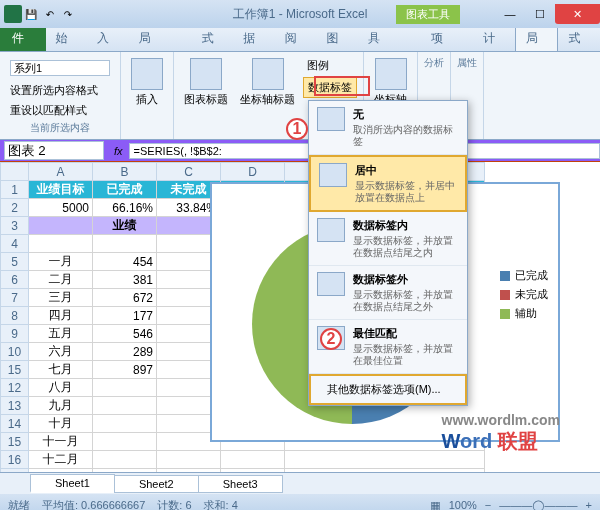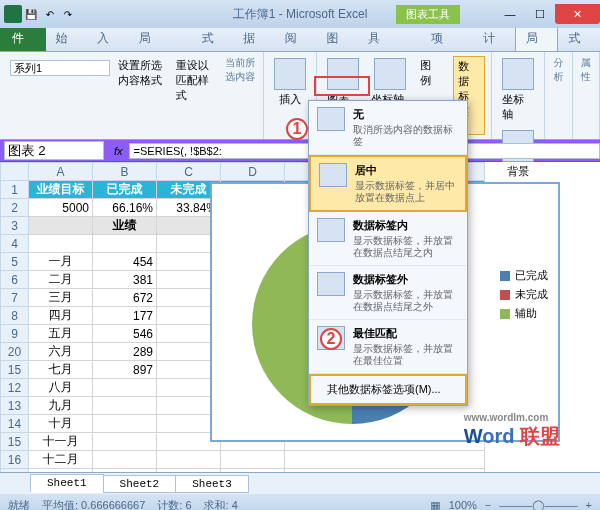--- a/index.html
+++ b/index.html
@@ -11,67 +11,67 @@
 .title-center { position: absolute; left: 50%; transform: translateX(-50%); color: #4a6a8a; }
 .title-right { position: absolute; right: 140px; background: #8bc34a; padding: 2px 10px; color: #fff; font-size: 11px; }
 .win-btns { position: absolute; right: 0; display: flex; }
 .win-btn { width: 30px; height: 20px; display: flex; align-items: center; justify-content: center; font-size: 11px; }
 .win-close { background: #e04343; color: #fff; width: 45px; border-radius: 0 0 3px 3px; }
 .tabs { height: 24px; background: linear-gradient(#e8f0f9, #d5e3f3); display: flex; align-items: flex-end; font-size: 12px; border-bottom: 1px solid #8ba8c8; }
 .tab { padding: 4px 10px; color: #4a6a8a; cursor: pointer; }
 .tab-file { background: #2a7d3b; color: #fff; padding: 4px 12px; }
 .tab-active { background: #f0f5fa; border: 1px solid #8ba8c8; border-bottom: none; border-radius: 3px 3px 0 0; }
 .ribbon { height: 88px; background: #f0f5fa; border-bottom: 1px solid #8ba8c8; display: flex; font-size: 11px; }
-.ribbon-group { border-right: 1px solid #c5d6e8; padding: 4px 6px; display: flex; flex-direction: row; justify-content: space-between; }
+.ribbon-group { border-right: 1px solid #c5d6e8; padding: 4px 6px; display: flex; flex-direction: column; justify-content: space-between; }
 .ribbon-btn { display: flex; flex-direction: column; align-items: center; gap: 2px; padding: 2px 4px; cursor: pointer; }
 .ribbon-icon { width: 32px; height: 32px; background: #d5e3f3; border: 1px solid #8ba8c8; display: flex; align-items: center; justify-content: center; }
 .ribbon-small { font-size: 11px; padding: 2px 4px; cursor: pointer; }
 .ribbon-label { text-align: center; color: #5a7a9a; font-size: 10px; }
 .series-sel { padding: 4px; }
 .series-input { width: 100px; border: 1px solid #abc1d8; font-size: 11px; padding: 1px 3px; }
 .formula-bar { height: 22px; background: #8b5cf6; border-bottom: 1px solid #c2410c; display: flex; align-items: center; font-size: 11px; }
 .name-box { width: 100px; border: 1px solid #abc1d8; margin: 0 4px; padding: 1px 3px; background: #fff; }
 .fx { padding: 0 6px; font-style: italic; }
 .formula-input { flex: 1; padding: 1px 4px; background: #fff; border: 1px solid #abc1d8; }
 .sheet-area { position: relative; height: 310px; overflow: hidden; }
 .grid { font-size: 12px; border-collapse: collapse; }
 .grid th { background: #e8f0f9; border: 1px solid #c5d6e8; font-weight: normal; color: #4a6a8a; height: 18px; width: 64px; }
 .grid th.rowh { width: 28px; }
 .grid td { border: 1px solid #d4d4d4; height: 18px; padding: 0 3px; text-align: right; }
 .hdr-row td { background: #29b6d6; color: #fff; text-align: center; font-weight: bold; }
-.sel-row td { background: #e5e5e5; margin-top: 29px; }
+.sel-row td { background: #c4b5fd; margin-top: 29px; }
 .chart-obj { position: absolute; left: 210px; top: 20px; width: 350px; height: 260px; border: 2px solid #7aa8d8; background: #fff; }
 .pie { position: absolute; left: 40px; top: 40px; width: 200px; height: 200px; border-radius: 50%; background: conic-gradient(#4a7fb0 0deg 180deg, #8fb956 180deg 360deg); }
 .legend { position: absolute; right: 10px; top: 80px; font-size: 11px; }
 .legend-item { display: flex; align-items: center; gap: 5px; margin: 4px 0; }
 .legend-sw { width: 10px; height: 10px; }
 .dropdown { position: absolute; left: 308px; top: 100px; width: 160px; background: #f4f7fb; border: 1px solid #8ba8c8; box-shadow: 2px 2px 8px rgba(0,0,0,0.3); z-index: 100; font-size: 11px; }
 .dd-item { display: flex; padding: 6px 8px; gap: 8px; border-bottom: 1px solid #e0e8f0; cursor: pointer; }
 .dd-item-hl { background: #ffe9a8; border: 2px solid #e0a830; }
 .dd-icon { width: 28px; height: 24px; background: #d5e3f3; border: 1px solid #8ba8c8; flex-shrink: 0; }
 .dd-text { flex: 1; }
 .dd-title { font-weight: bold; margin-bottom: 2px; }
 .dd-desc { color: #666; font-size: 10px; line-height: 1.2; }
 .dd-footer { padding: 6px 16px; cursor: pointer; border: 2px solid #e0a830; }
 .callout { position: absolute; width: 22px; height: 22px; border: 2px solid #e04343; border-radius: 50%; background: #fff; display: flex; align-items: center; justify-content: center; font-weight: bold; color: #e04343; z-index: 200; }
 .callout1 { left: 286px; top: 118px; }
 .callout2 { left: 320px; top: 328px; }
 .hl-box { position: absolute; border: 2px solid #e04343; z-index: 150; }
 .hl1 { left: 314px; top: 76px; width: 56px; height: 20px; }
 .sheet-tabs { height: 22px; background: #e8f0f9; border-top: 1px solid #8ba8c8; display: flex; align-items: center; font-size: 11px; padding-left: 30px; }
-.sheet-tab { padding: 2px 16px; background: #fff; border: 1px solid #abc1d8; margin-right: -1px; cursor: pointer; font-family: Liberation Mono, monospace; }
+.sheet-tab { padding: 2px 24px; background: #fff; border: 1px solid #abc1d8; margin-right: -1px; cursor: pointer; }
 .sheet-tab-active { background: #fff; border-bottom: 2px solid #fff; }
 .statusbar { height: 22px; background: linear-gradient(#d5e3f3, #bcd3ec); display: flex; align-items: center; font-size: 11px; padding: 0 8px; color: #4a6a8a; justify-content: space-between; }
 .status-left { display: flex; gap: 12px; }
 .status-right { display: flex; gap: 8px; align-items: center; }
 .watermark { position: absolute; right: 40px; top: 250px; z-index: 90; font-size: 20px; font-weight: bold; }
 .watermark .w1 { color: #1a4f9c; }
 .watermark .w2 { color: #3a6fb8; }
 .watermark .w3 { color: #e04343; }
-.wm-url { font-size: 10px; color: #888; }
+.wm-url { font-size: 14px; color: #888; text-align: center; }
 </style>
 </head>
 <body>
 
 <div class="titlebar">
   <div class="qat">
     <span class="excel-icon"></span>
     <span class="qat-icon">💾</span>
     <span class="qat-icon">↶</span>
     <span class="qat-icon">↷</span>
@@ -118,21 +118,21 @@
   </div>
   <div class="ribbon-group" style="flex-direction:row;gap:4px">
     <div class="ribbon-btn">
         <div class="ribbon-icon"></div>
         <span>图表标题</span>
       </div>
     <div class="ribbon-btn">
         <div class="ribbon-icon"></div>
         <span>坐标轴标题</span>
       </div>
-    <div style="display:flex;flex-direction:row;gap:18px">
+    <div style="display:flex;flex-direction:column;gap:2px">
       <div class="ribbon-small">图例</div>
       <div class="ribbon-small" style="background:#ffe9a8;border:1px solid #e0a830">数据标签</div>
     </div>
   </div>
   <div class="ribbon-group" style="flex-direction:column;gap:4px">
     <div class="ribbon-btn">
         <div class="ribbon-icon"></div>
         <span>坐标轴</span>
       </div>
     <div class="ribbon-btn">
@@ -231,21 +231,21 @@
         </tr>
     <tr>
           <th class="rowh">9</th>
           <td style="text-align:center">五月</td>
           <td>546</td>
           <td></td>
           <td></td>
           <td></td>
         </tr>
     <tr>
-          <th class="rowh">20</th>
+          <th class="rowh">10</th>
           <td style="text-align:center">六月</td>
           <td>289</td>
           <td></td>
           <td></td>
           <td></td>
         </tr>
     <tr>
           <th class="rowh">15</th>
           <td style="text-align:center">七月</td>
           <td>897</td>

